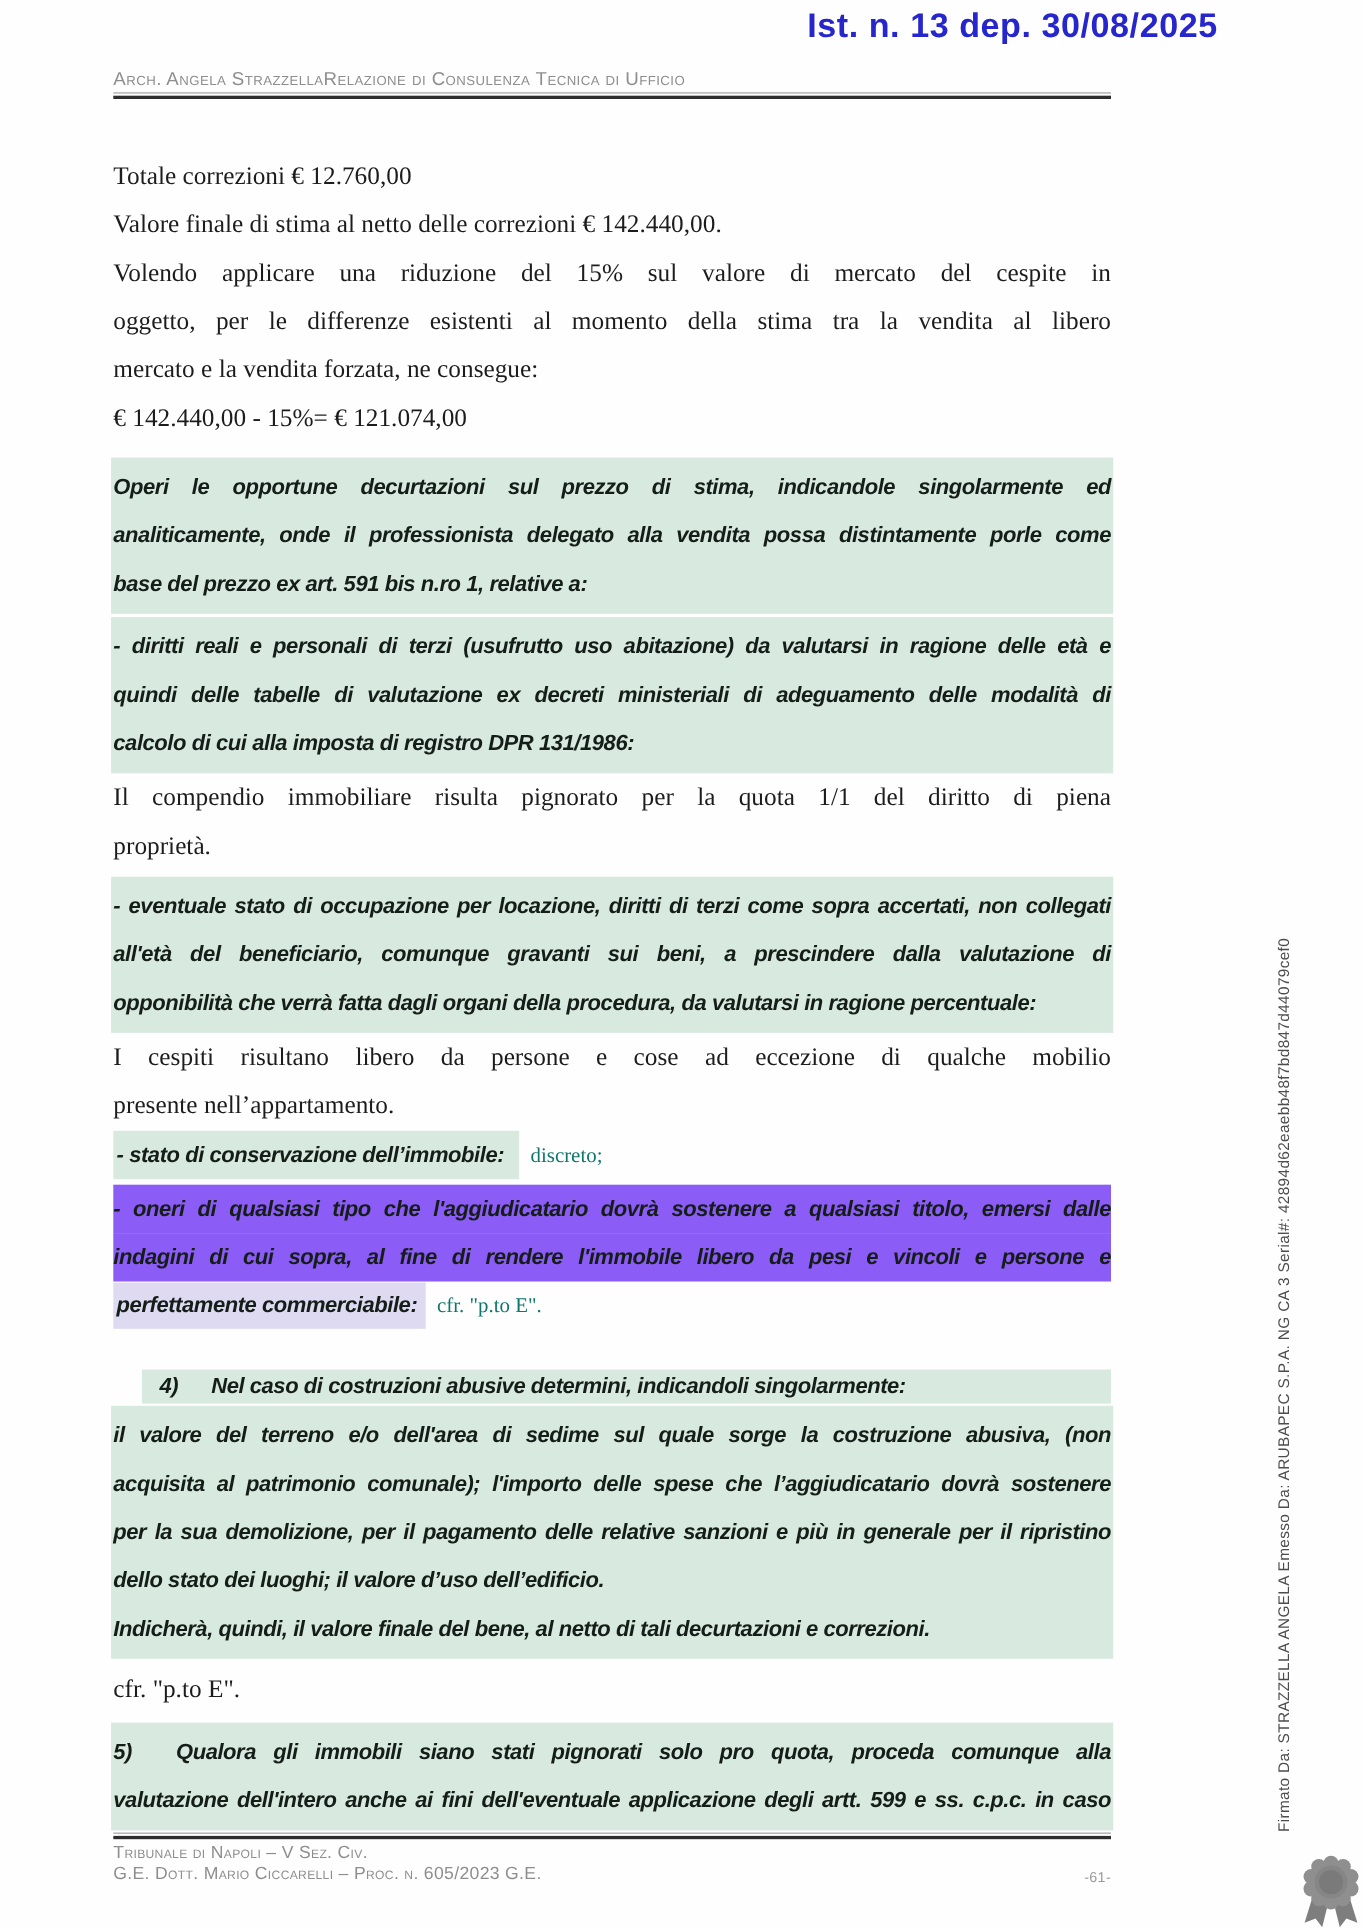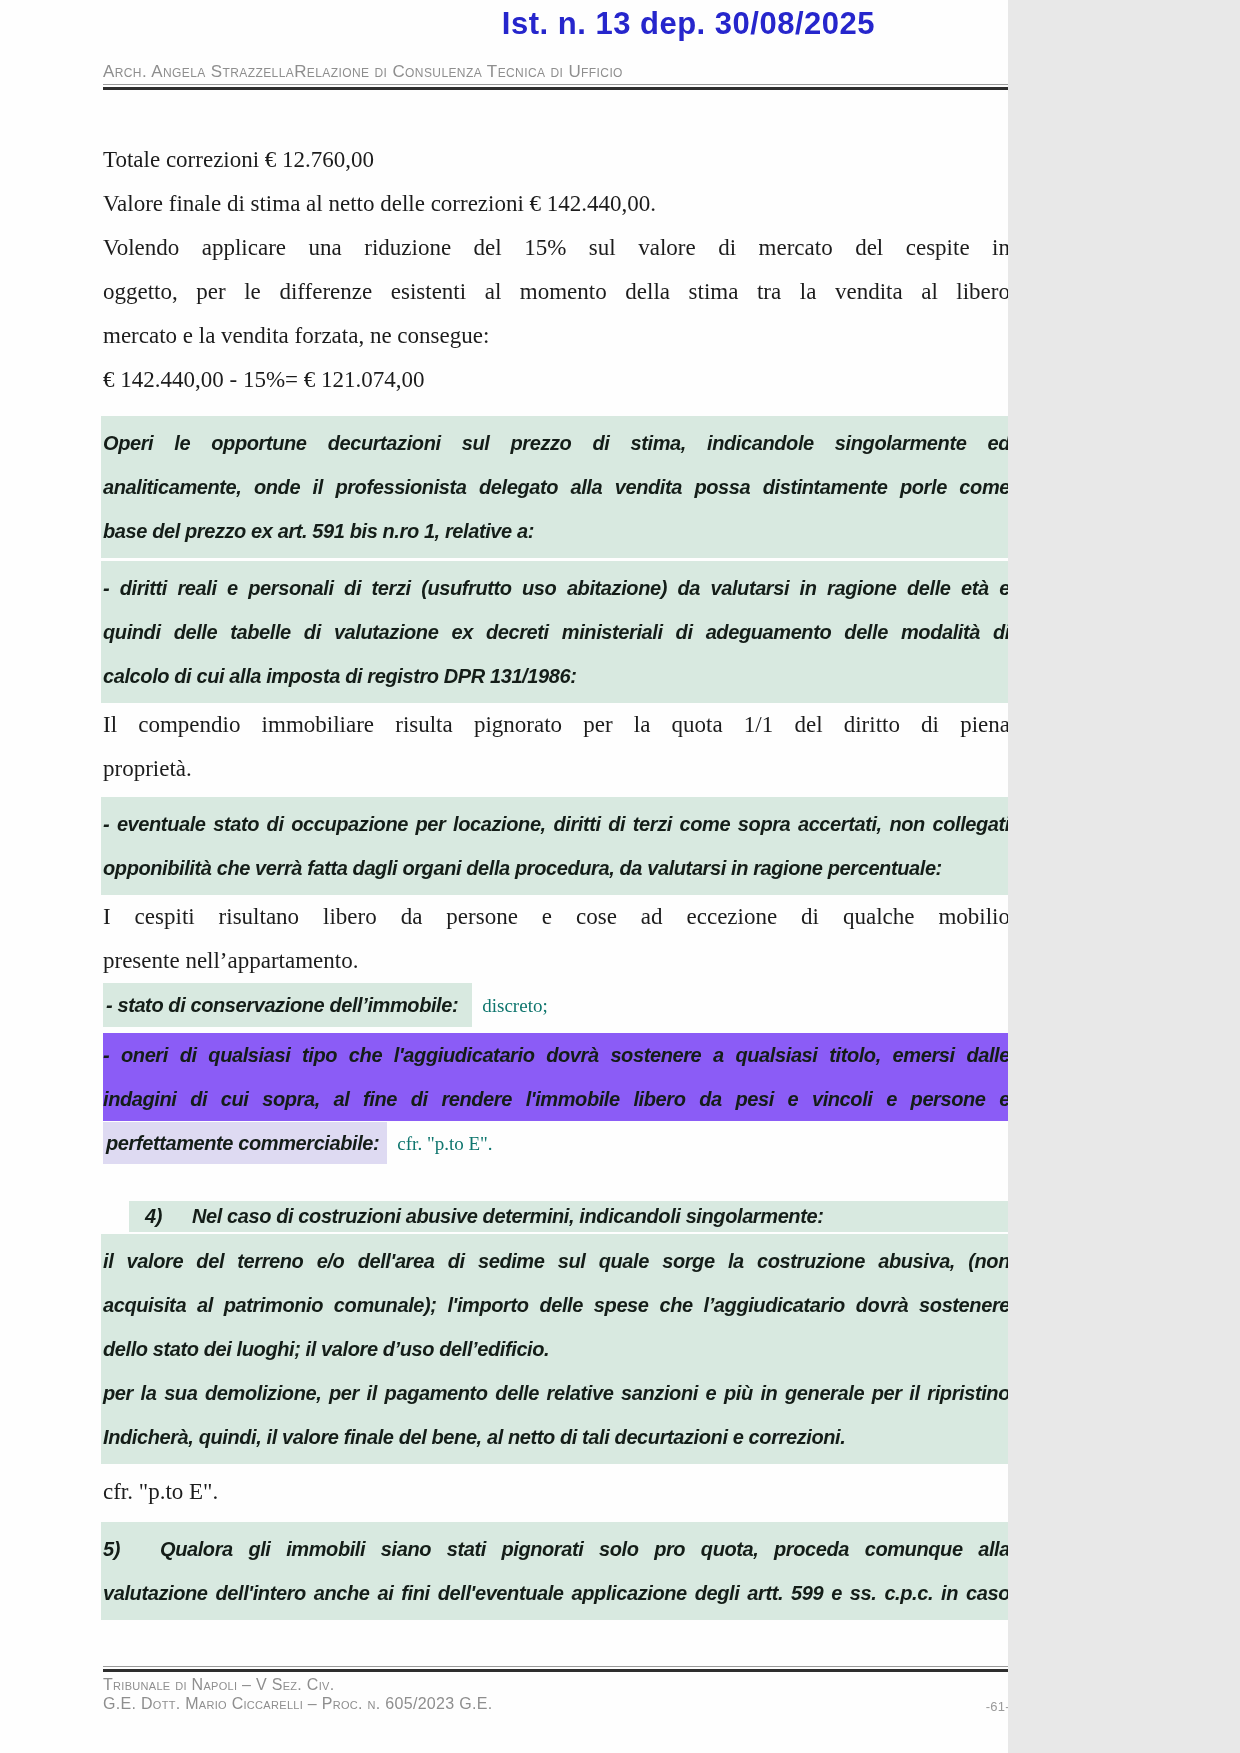--- a/index.html
+++ b/index.html
@@ -1,16 +1,16 @@
 <!DOCTYPE html>
 <html><head>
 <meta charset="utf-8">
 <style>
   html,body{margin:0;padding:0;background:#e8e8e8;}
-  .page{position:relative;width:1008px;height:1753px;background:#fefefe;overflow:hidden;
+  .page{position:relative;width:1240px;height:1753px;background:#fefefe;overflow:hidden;
         font-family:"Liberation Serif",serif;color:#1c1c1c;}
   
   .stamp{position:absolute;top:6px;right:133px;font-family:"Liberation Sans",sans-serif;
          font-size:31px;font-weight:bold;color:#2626cc;letter-spacing:.5px;}
   
   .hdr{position:absolute;left:103px;top:62px;width:907px;font-family:"Liberation Sans",sans-serif;
        font-variant:small-caps;color:#8e8e8e;font-size:17px;letter-spacing:.4px;}
   .hdr-row{display:flex;justify-content:flex-start;align-items:flex-end;}
   .rule-thin{height:0;border-top:1px solid #9a9a9a;margin-top:2px;}
   .rule-thick{height:0;border-top:3px solid #2e2e2e;margin-top:2px;}
@@ -80,20 +80,21 @@
       <div class="line bi jl">- diritti reali e personali di terzi (usufrutto uso abitazione) da valutarsi in ragione delle età e</div>
       <div class="line bi jl">quindi delle tabelle di valutazione ex decreti ministeriali di adeguamento delle modalità di</div>
       <div class="line bi">calcolo di cui alla imposta di registro DPR 131/1986:</div>
     </div>
 
     <div class="line sl jl">Il compendio immobiliare risulta pignorato per la quota 1/1 del diritto di piena</div>
     <div class="line sl">proprietà.</div>
 
     <div class="grn mt6">
       <div class="line bi jl">- eventuale stato di occupazione per locazione, diritti di terzi come sopra accertati, non collegati</div>
+      <div class="line bi jl">all'età del beneficiario, comunque gravanti sui beni, a prescindere dalla valutazione di</div>
       <div class="line bi">opponibilità che verrà fatta dagli organi della procedura, da valutarsi in ragione percentuale:</div>
     </div>
 
     <div class="line sl jl">I cespiti risultano libero da persone e cose ad eccezione di qualche mobilio</div>
     <div class="line sl">presente nell’appartamento.</div>
 
     <div class="line sl">
       <span class="bi hl-span-green">- stato di conservazione dell’immobile:</span><span class="serif-tail">discreto;</span>
     </div>
 
@@ -105,22 +106,22 @@
       </div>
     </div>
 
     <div class="mt6">
       <div class="grn-head">
         <span class="bi">4)</span><span class="tab"></span><span class="bi">Nel caso di costruzioni abusive determini, indicandoli singolarmente:</span>
       </div>
       <div class="grn mt2">
         <div class="line bi jl">il valore del terreno e/o dell'area di sedime sul quale sorge la costruzione abusiva, (non</div>
         <div class="line bi jl">acquisita al patrimonio comunale); l'importo delle spese che l’aggiudicatario dovrà sostenere</div>
+        <div class="line bi jl">per la sua demolizione, per il pagamento delle relative sanzioni e più in generale per il ripristino</div>
         <div class="line bi">dello stato dei luoghi; il valore d’uso dell’edificio.</div>
-        <div class="line bi jl">per la sua demolizione, per il pagamento delle relative sanzioni e più in generale per il ripristino</div>
         <div class="line bi">Indicherà, quindi, il valore finale del bene, al netto di tali decurtazioni e correzioni.</div>
       </div>
     </div>
 
     <div class="line sl mt6">cfr. "p.to E".</div>
 
     <div class="grn mt8">
       <div class="line bi jl">
         <span>5)</span><span class="tab-wide"></span><span>Qualora gli immobili siano stati pignorati solo pro quota, proceda comunque alla</span>
       </div>

